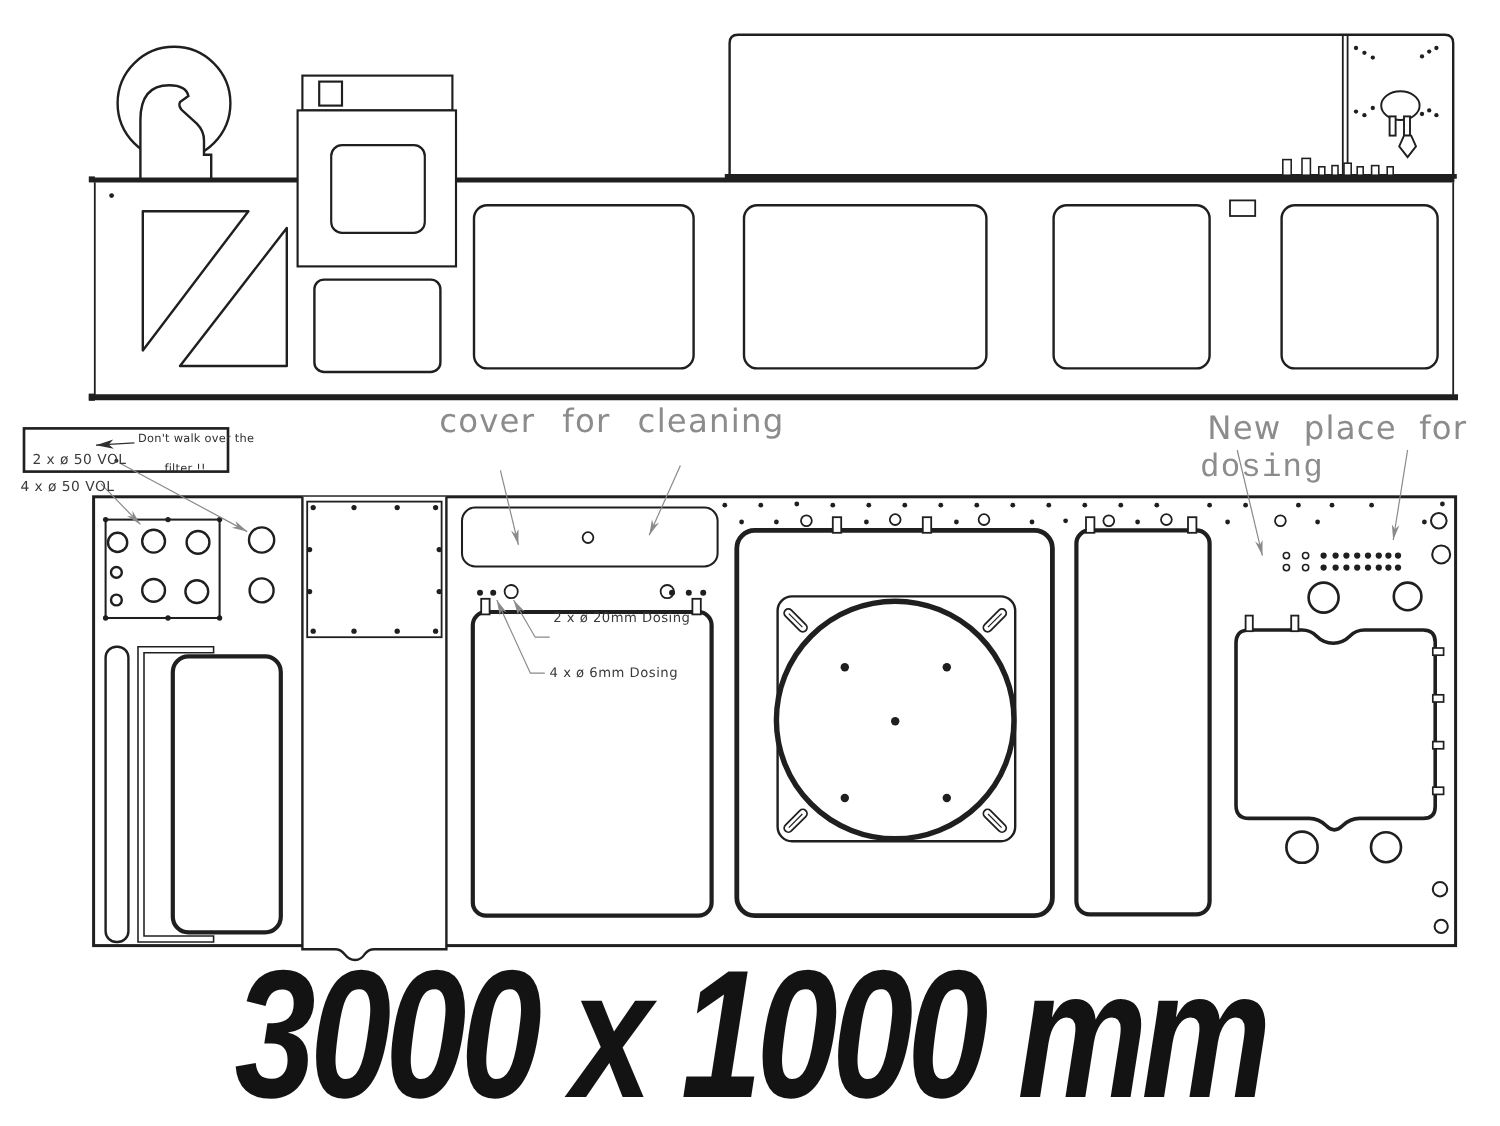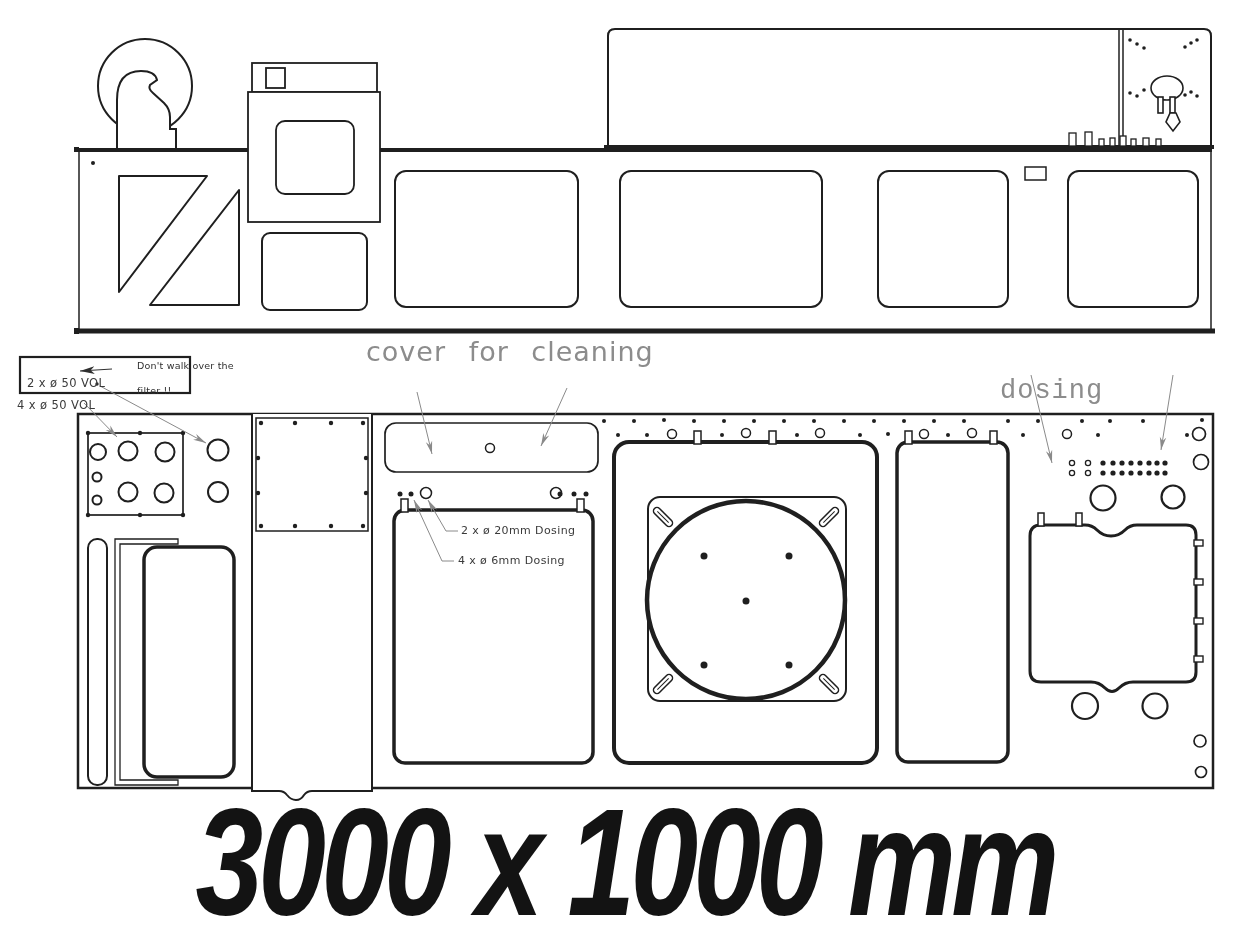--- a/index.html
+++ b/index.html
@@ -306,24 +306,25 @@
       <line x1="417" y1="392" x2="432" y2="454" marker-end="url(#ah)"></line>
       <line x1="567" y1="388" x2="541" y2="446" marker-end="url(#ah)"></line>
       <line x1="1031" y1="375" x2="1052" y2="463" marker-end="url(#ah)"></line>
       <line x1="1173" y1="375" x2="1161" y2="450" marker-end="url(#ah)"></line>
       <polyline points="458,531 446,531 428,500" marker-end="url(#ah)"></polyline>
       <polyline points="454,561 442,561 414,500" marker-end="url(#ah)"></polyline>
     </g>
   </g>
 </svg>
 
-<div class="txt tiny-note" style="left:121px;top:360px;padding-left:16px;">Don't walk over the</div>
+<div class="txt tiny-note" style="left:99px;top:360px;padding-left:16px;">Don't walk over the</div>
 <div class="txt tiny-note" style="left:137px;top:373px;margin-top:12px;">filter !!</div>
 <div class="txt small-note" style="left:27px;top:376px;font-size:11.5px;">2 x ø 50 VOL</div>
 <div class="txt small-note" style="left:17px;top:398px;font-size:11.5px;text-align:center;">4 x ø 50 VOL</div>
 <div class="txt gray-note" style="left:366px;top:336px;">cover for cleaning</div>
+<div class="txt gray-note" style="left:1006px;top:342px;word-spacing:9px;">New place for</div>
 <div class="txt gray-note" style="left:1000px;top:376px;font-family:Liberation Mono, monospace;">dosing</div>
-<div class="txt small-note" style="left:461px;top:524px;">2 x ø 20mm  Dosing</div>
+<div class="txt small-note" style="left:461px;top:508px;">2 x ø 20mm  Dosing</div>
 <div class="txt small-note" style="left:458px;top:554px;">4 x ø 6mm Dosing</div>
 
 <div class="dim">3000 x 1000 mm</div>
 
 </div>
 
 </body></html>

